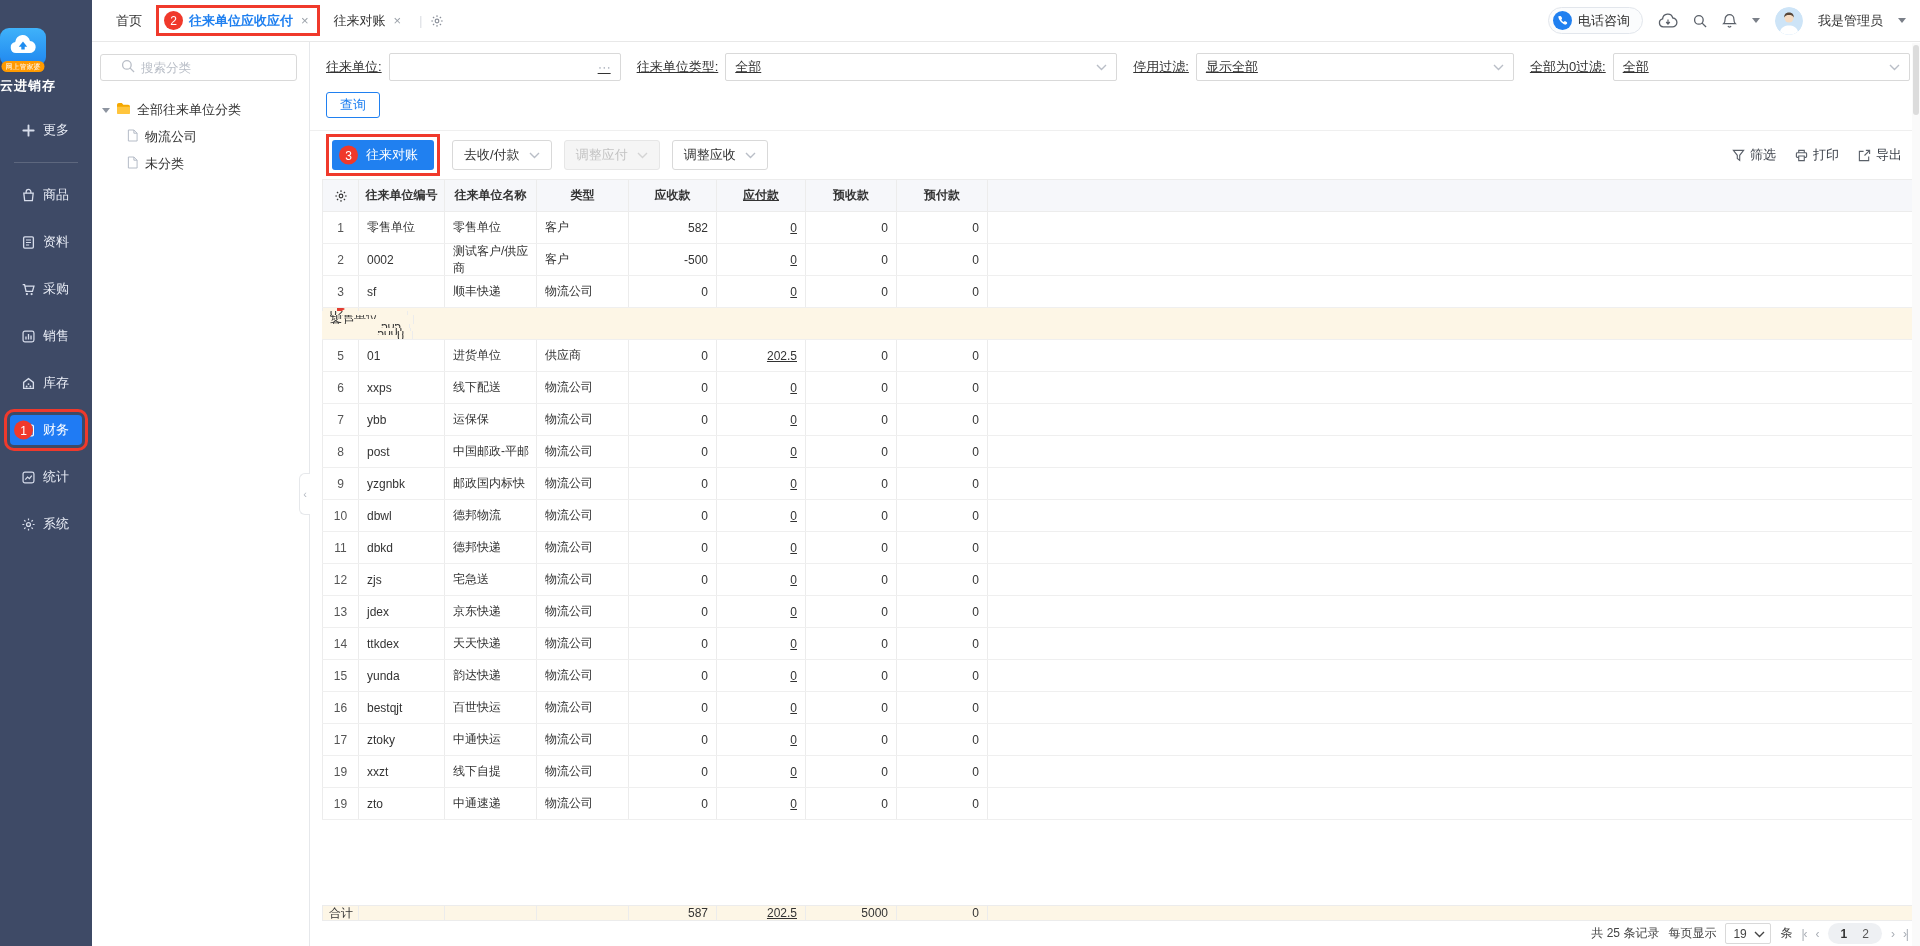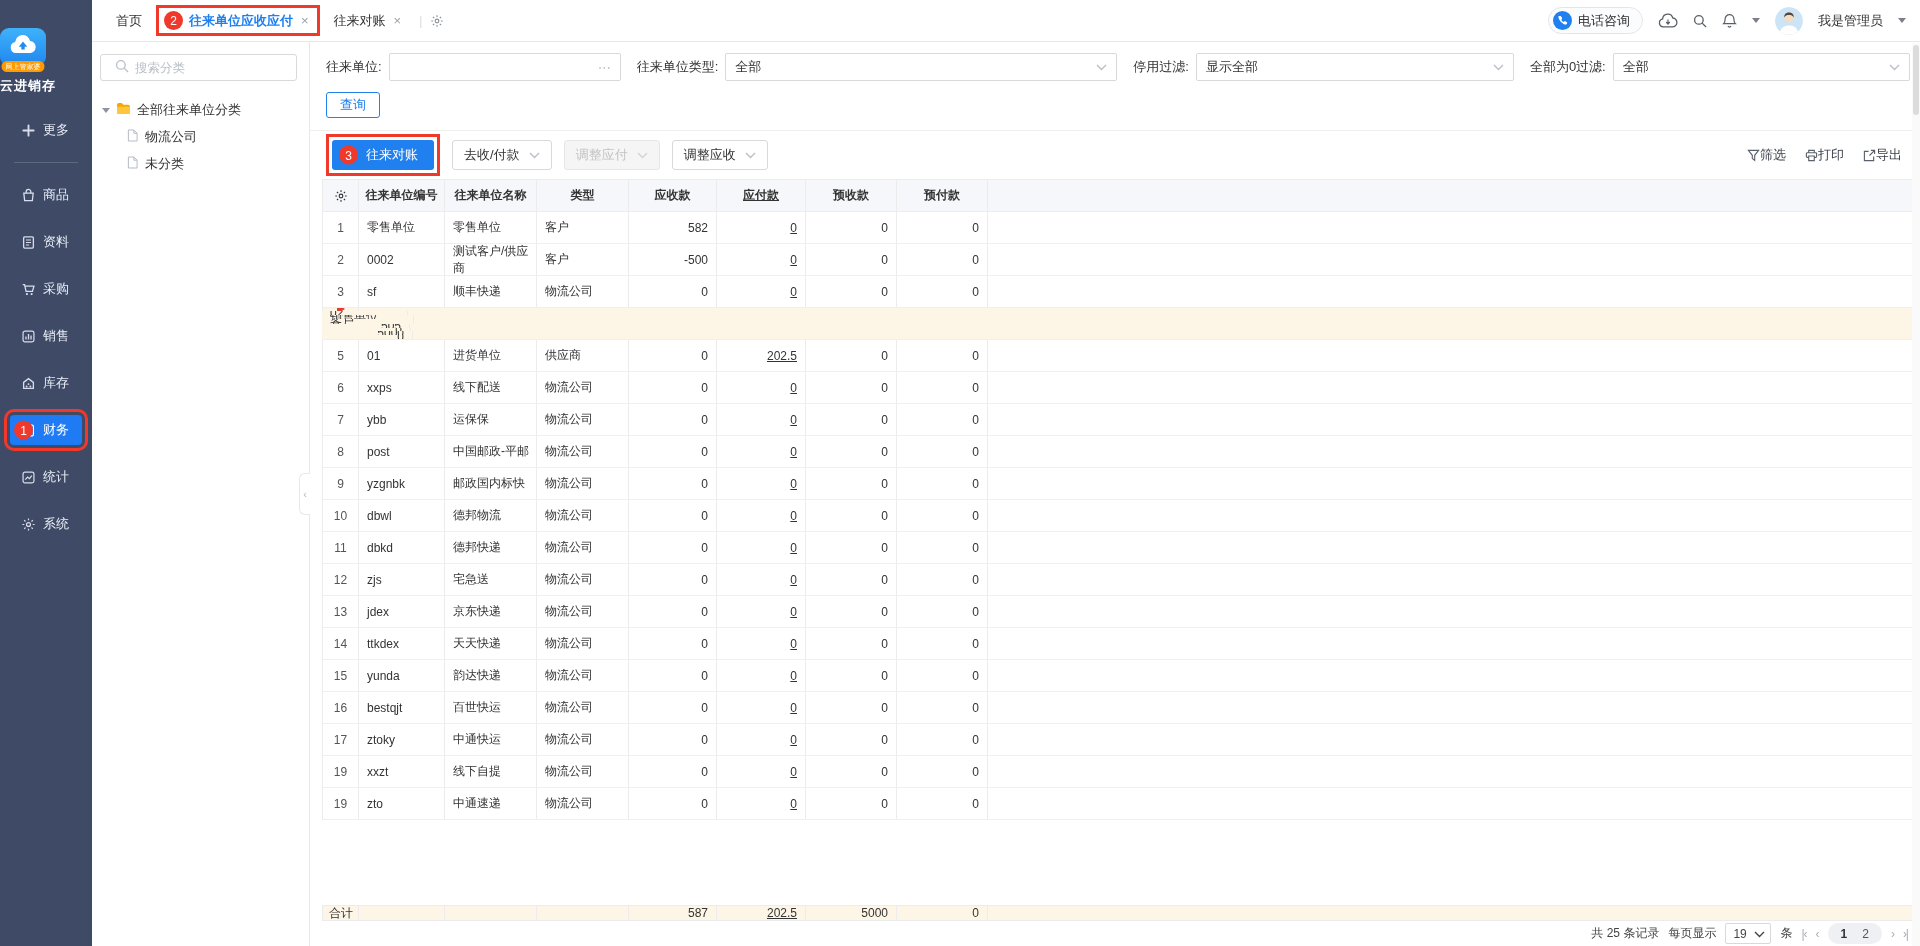--- a/index.html
+++ b/index.html
@@ -52,38 +52,38 @@
   .caret { color:#7a7f88; display:flex; }
   .avatar { width:28px; height:28px; border-radius:50%; overflow:hidden; flex:none; cursor:pointer;}
   .username { font-size:13px; color:#333; cursor:pointer;}
 
   
   .content { flex:1; display:flex; min-height:0;}
 
   
   .tree { width:218px; flex:none; border-right:1px solid #e6e8eb; position:relative; padding-top:12px;}
   .tree-search { margin:0 12px 0 8px; height:27px; border:1px solid #d9d9d9; border-radius:3px;
-    display:flex; align-items:center; padding:0 14px; gap:6px; color:#b9bec7;}
+    display:flex; align-items:center; padding:0 20px; gap:6px; color:#b9bec7;}
   .tree-search input { border:none; outline:none; flex:1; font-size:12.5px; min-width:0;
     font-family:inherit; color:#333;}
   .tree-search input::placeholder { color:#b9bec7;}
   .tree-root { margin-top:16px; display:flex; align-items:center; gap:6px; padding-left:10px;
     font-size:13px; color:#333; cursor:pointer; height:26px;}
   .tree-caret { color:#8d94a0; display:flex; }
   .tree-child { display:flex; align-items:center; gap:7px; padding-left:35px; height:27px;
     font-size:13px; color:#333; cursor:pointer;}
   .collapse-handle { position:absolute; right:-1px; top:50%; transform:translateY(-50%);
     width:11px; height:42px; background:#fff; border:1px solid #e6e8eb; border-right:none;
     border-radius:6px 0 0 6px; display:flex; align-items:center; justify-content:center;
     color:#b5bac2; font-size:11px; cursor:pointer;}
 
   
   .work { flex:1; display:flex; flex-direction:column; min-width:0;}
   .filter-block { border-bottom:1px solid #efefef; padding:11px 10px 12px 16px;}
-  .filter-row { display:flex; align-items:flex-end; gap:16px;}
+  .filter-row { display:flex; align-items:flex-end; gap:16px;text-decoration:underline;}
   .fgroup { display:flex; align-items:center; gap:7px;}
   .flabel { font-size:13px; color:#333; white-space:nowrap;}
   .control { height:28px; border:1px solid #d9d9d9; border-radius:2px; background:#fff;
     display:flex; align-items:center; padding:0 9px; font-size:13px; color:#333; cursor:pointer;}
   .control .val { flex:1; }
   .control .suffix { color:#b9bec7; margin-left:6px; display:flex;}
   .w-input { width:232px;}
   .w-type { width:392px;}
   .w-disabled { width:318px;}
   .w-zero { flex:1; min-width:240px;}
@@ -96,21 +96,21 @@
   .ann-wrap { border:3px solid var(--annotation-red,#f0392b); padding:3px; display:inline-flex;}
   .btn-primary { position:relative; height:30px; background:var(--accent,#2080f0); color:#fff;
     border:none; border-radius:3px; font-size:13px; padding:0 16px 0 34px; cursor:pointer; font-family:inherit;}
   .btn-primary .ann-badge { position:absolute; left:7px; top:50%; transform:translateY(-50%);}
   .btn-dd { height:30px; background:#fff; border:1px solid #d9d9d9; border-radius:3px; font-size:13px;
     color:#333; padding:0 11px; display:inline-flex; align-items:center; gap:9px; cursor:pointer; font-family:inherit;}
   .btn-dd .caret { color:#b9bec7;}
   .btn-dd.disabled { background:#f5f5f5; color:#c3c3c3; border-color:#e6e6e6; cursor:default;}
   .btn-dd.disabled .caret { color:#d4d4d4;}
   .tool-links { margin-left:auto; display:flex; align-items:center; gap:19px;}
-  .tool-link { display:flex; align-items:center; font-size:13px; color:#3c414a; cursor:pointer;}
+  .tool-link { display:flex; align-items:center; gap:5px; font-size:13px; color:#3c414a; cursor:pointer;}
   .tool-link .t-ico { color:#5a6069; display:flex;}
 
   
   .grid { flex:1; display:flex; flex-direction:column; min-height:0; margin-left:12px;}
   .ghead, .trow, .total-row { display:flex; flex:none;}
   .cell { border-right:1px solid #ececec; display:flex; align-items:center; font-size:12px; overflow:hidden;}
   .ghead { height:33px; border-top:1px solid #ececec; border-bottom:1px solid #ececec;}
   .ghead .cell { background:var(--header-row-bg,#f6f7fa); justify-content:center; color:#333; font-weight:bold; font-size:12px;}
   .ghead .cell:first-child, .trow .cell:first-child, .total-row .cell:first-child { border-left:1px solid #ececec;}
   .trow { height:32px; border-bottom:1px solid #efefef;}

